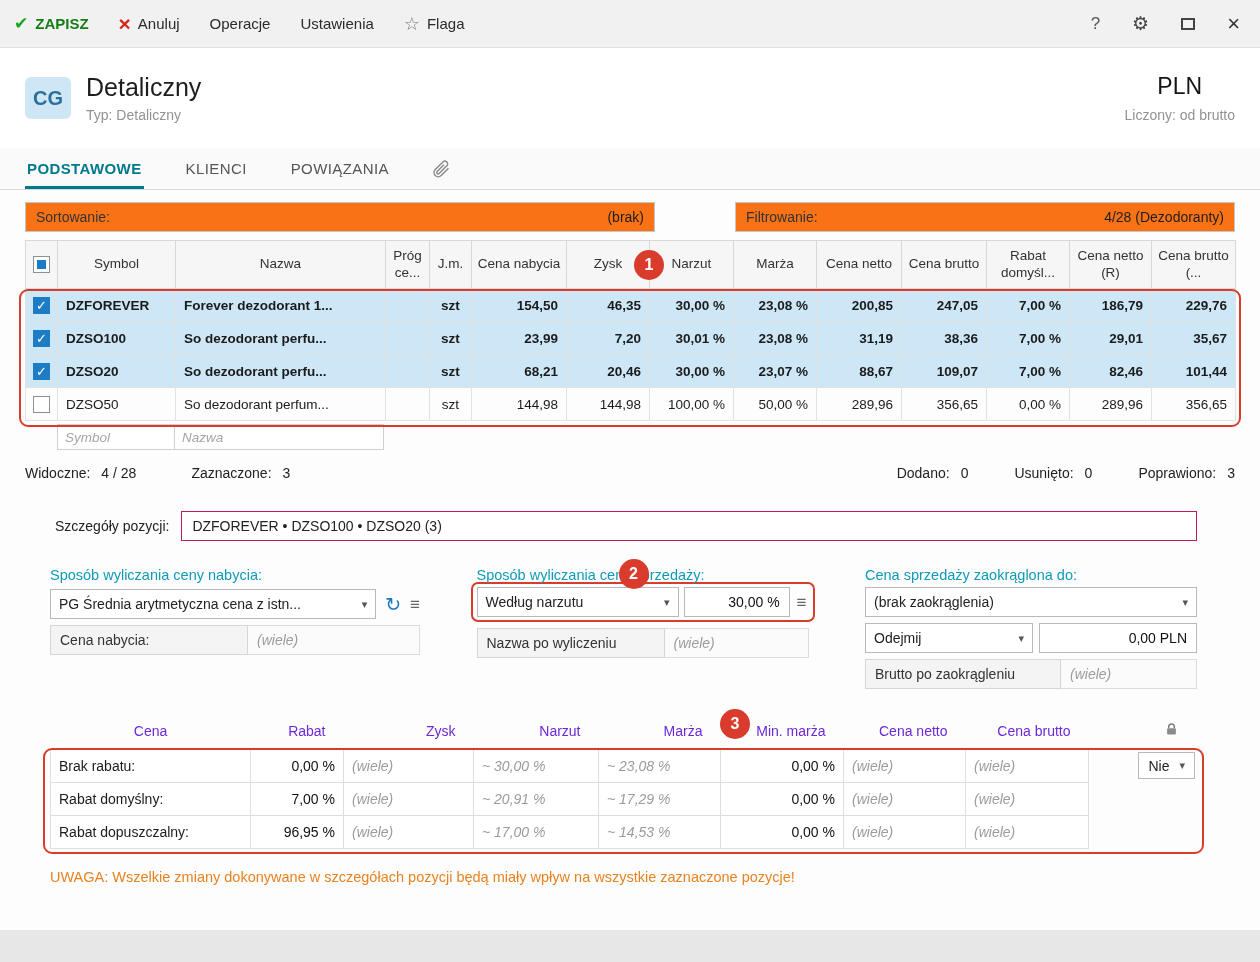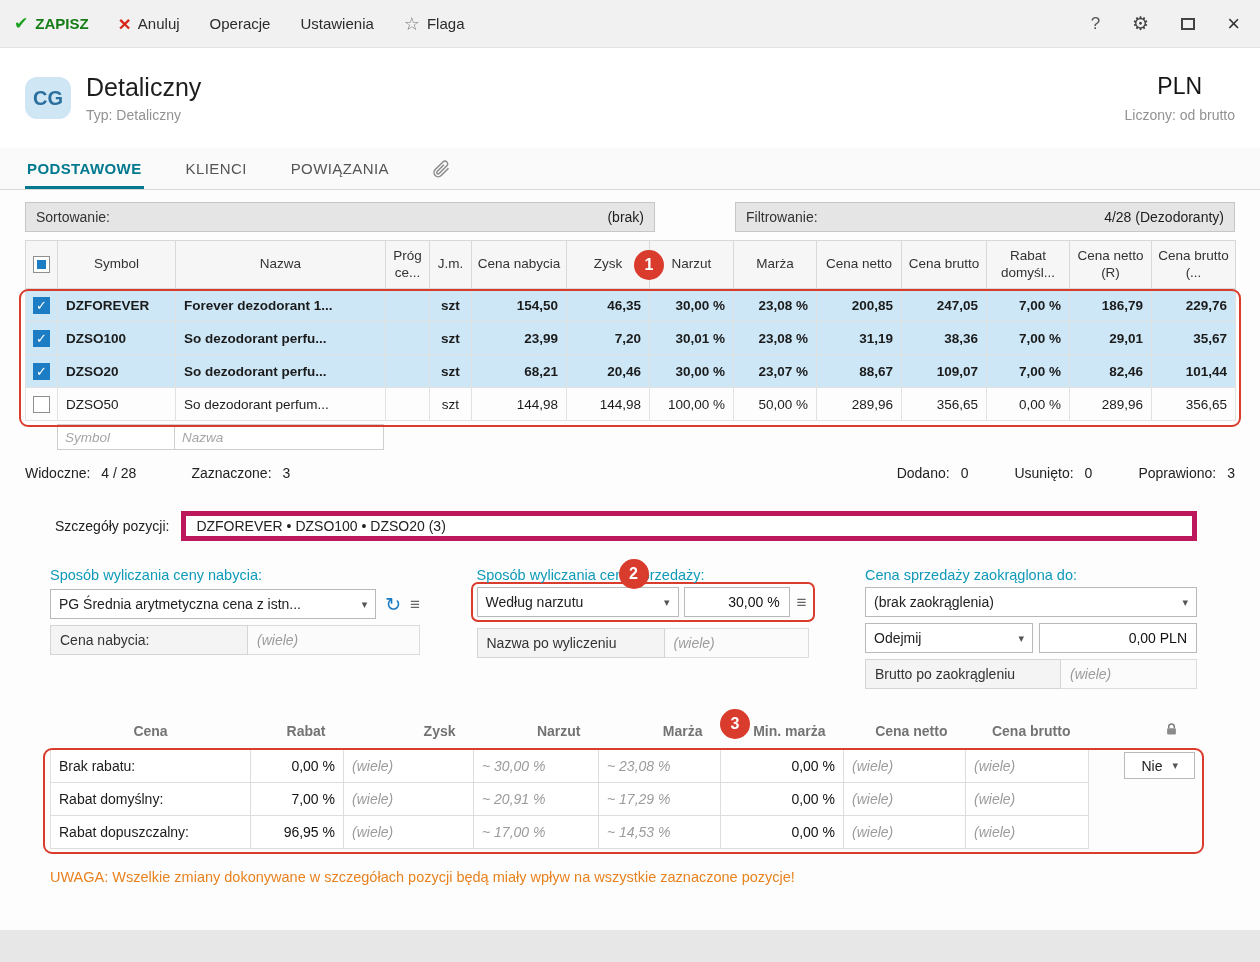--- a/index.html
+++ b/index.html
@@ -15,40 +15,40 @@
   .ico-x{color:#d6281a;font-size:21px;font-weight:bold;line-height:1}
   .ico-star{color:#777;font-size:18px}
   .tb-right{margin-left:auto;display:flex;align-items:center;gap:32px}
   .ico-help{font-size:17px;color:#555}
   .ico-gear{font-size:19px;color:#444}
   .ico-max{width:14px;height:12px;border:2px solid #444;display:inline-block}
   .ico-close{font-size:22px;color:#333;line-height:1}
 
   
   .header{height:100px;background:#fff;display:flex;align-items:center;padding:0 25px;flex:0 0 auto}
-  .badge-cg{width:46px;height:42px;background:#cfe6f4;color:#2a6f9e;font-weight:bold;font-size:20px;display:flex;align-items:center;justify-content:center;border-radius:12px}
+  .badge-cg{width:46px;height:42px;background:#cfe6f4;color:#2a6f9e;font-weight:bold;font-size:20px;display:flex;align-items:center;justify-content:center;border-radius:6px}
   .h-titles{margin-left:15px}
   .h-title{font-size:25px;color:#1d1d1d}
   .h-sub{font-size:14px;color:#929292;margin-top:5px}
   .h-right{margin-left:auto;text-align:center}
   .h-pln{font-size:23px;color:#151515}
   .h-note{font-size:14px;color:#929292;margin-top:7px}
 
   
   .tabs{height:42px;background:#fafafa;border-bottom:1px solid #d8d8d8;display:flex;align-items:stretch;padding:0 25px;flex:0 0 auto}
   .tab{display:flex;align-items:center;padding:0 2px;margin-right:40px;font-size:15px;color:#555;letter-spacing:.4px;cursor:default}
   .tab.active{color:#00798e;font-weight:bold;box-shadow:inset 0 -3px 0 #00798e}
   .clip{display:flex;align-items:center}
 
   
   .content{height:740px;background:#fdfdfd;padding:12px 25px 0;position:relative;flex:0 0 auto}
   .footer{flex:1;background:#e7e7e7}
 
   .bars{display:flex}
-  .bar{height:30px;background:#e5e5e5;border:1px solid #c6c6c6;display:flex;align-items:center;padding:0 10px;font-size:14px;color:#333}
+  .bar{height:30px;background:#f97316;border:1px solid #c6c6c6;display:flex;align-items:center;padding:0 10px;font-size:14px;color:#333}
   .bar-sort{width:630px;margin-right:80px}
   .bar-filter{flex:1}
   .bar .val{margin-left:auto;color:#1d1d1d}
 
   
   .table-wrap{position:relative;margin-top:8px;width:1210px}
   table.products{border-collapse:collapse;width:1210px;table-layout:fixed;font-size:13.5px}
   .products th{background:#f6f6f6;border:1px solid #d8d8d8;font-weight:normal;color:#333;padding:2px 3px;height:48px;line-height:1.2;text-align:center;vertical-align:middle;overflow:hidden}
   .products td{border:1px solid #e2e2e2;padding:0 8px;height:33px;color:#1b1b1b;white-space:nowrap;overflow:hidden}
   .products tr.selected td{background:#cde7f7;font-weight:bold}
@@ -68,50 +68,50 @@
   
   .status{display:flex;margin-top:15px;font-size:14px;color:#222;align-items:center}
   .pair{display:flex;gap:11px;white-space:nowrap}
   .pair + .pair{margin-left:55px}
   .status-right{margin-left:auto;display:flex}
   .status-right .pair + .pair{margin-left:46px}
 
   
   .details{display:flex;align-items:center;margin:30px 38px 0 30px}
   .details .lb{font-size:14px;color:#222;margin-right:12px;white-space:nowrap}
-  .details .box{flex:1;height:30px;border:5px solid #be185d;background:#fff;display:flex;align-items:center;padding:0 10px;font-size:14px;color:#222}
+  .details .box{flex:1;height:30px;border:1px solid #be185d;background:#fff;display:flex;align-items:center;padding:0 10px;font-size:14px;color:#222}
 
   
   .cols{display:flex;margin:26px 38px 0 25px;justify-content:space-between}
   .col1{width:370px}.col2{width:332px;position:relative}.col3{width:332px}
   .sec-title{font-size:14.5px;color:#0f9ab8;margin-bottom:4px;white-space:nowrap}
   .crow{display:flex;align-items:center;margin-top:6px}
   .select{height:30px;border:1px solid #b9b9b9;background:#fff;display:flex;align-items:center;padding:0 8px;font-size:14px;color:#222;white-space:nowrap;overflow:hidden;cursor:default}
   .select .chev{margin-left:auto;color:#555;font-size:11px;padding-left:6px}
   .fieldcell{height:30px;border:1px solid #d5d5d5;background:#f4f4f4;display:flex;align-items:center;padding:0 9px;font-size:14px;color:#333;white-space:nowrap}
   .valcell{height:30px;border:1px solid #dcdcdc;border-left:none;background:#fbfbfb;display:flex;align-items:center;padding:0 9px;font-size:14px;flex:1}
   .muted{color:#9b9b9b;font-style:italic}
   .input{height:30px;border:1px solid #b9b9b9;background:#fff;display:flex;align-items:center;justify-content:flex-end;padding:0 9px;font-size:14px;color:#111}
   .icon-refresh{color:#1a7ac2;font-size:19px;margin-left:9px;line-height:1}
   .icon-menu{color:#666;font-size:17px;margin-left:9px;line-height:1}
   .red-outline{display:flex;align-items:center;border:2px solid #d93b2c;border-radius:7px;padding:3px 4px;margin:-5px -6px 1px -6px}
 
   
   .ptable-wrap{position:relative;margin:30px 38px 0 25px;width:1147px}
   table.ptable{border-collapse:collapse;table-layout:fixed;width:1147px;font-size:14px}
-  .ptable thead th{font-weight:bold;color:#737373;height:30px;padding:0 18px 6px 8px;vertical-align:middle;white-space:nowrap}
+  .ptable thead th{font-weight:normal;color:#6d28d9;height:30px;padding:0 18px 6px 8px;vertical-align:middle;white-space:nowrap}
   .ptable thead th.hc{text-align:center;padding:0 0 6px 0}
   .ptable thead th.hr{text-align:right}
   .ptable td{border:1px solid #dedede;background:#fff;height:33px;padding:0 8px;white-space:nowrap;overflow:hidden}
   .ptable td.lbl{text-align:left;color:#1b1b1b}
   .ptable td.num{text-align:right;color:#111}
   .ptable td.mut{text-align:left}
   .ptable td.nob{border:none;background:transparent}
   .ptable td.lockcell{border:none;background:transparent;padding:0 0 0 8px}
-  .mini-select{display:inline-flex;align-items:center;height:27px;border:1px solid #b9b9b9;background:#fff;padding:0 16px;font-size:14px;color:#222;float:right;margin-right:2px}
+  .mini-select{display:inline-flex;align-items:center;height:27px;border:1px solid #b9b9b9;background:#fff;padding:0 9px;font-size:14px;color:#222;float:right;margin-right:2px}
   .mini-select .chev{color:#555;font-size:11px;margin-left:10px}
 
   .warning{margin:20px 0 0 25px;color:#e8821f;font-size:14.5px}
 
   
   .annot-box{position:absolute;border:2px solid #d93b2c;border-radius:9px;pointer-events:none;z-index:4}
   .annot-rows{top:49px;left:-6px;right:-6px;bottom:-6px}
   .annot-prows{top:29px;left:-7px;right:-7px;bottom:-5px}
   .annot-badge{position:absolute;width:30px;height:30px;border-radius:50%;background:#d93b2c;color:#fff;font-size:16px;font-weight:bold;display:flex;align-items:center;justify-content:center;z-index:6}
   .badge-1{left:609px;top:10px}

